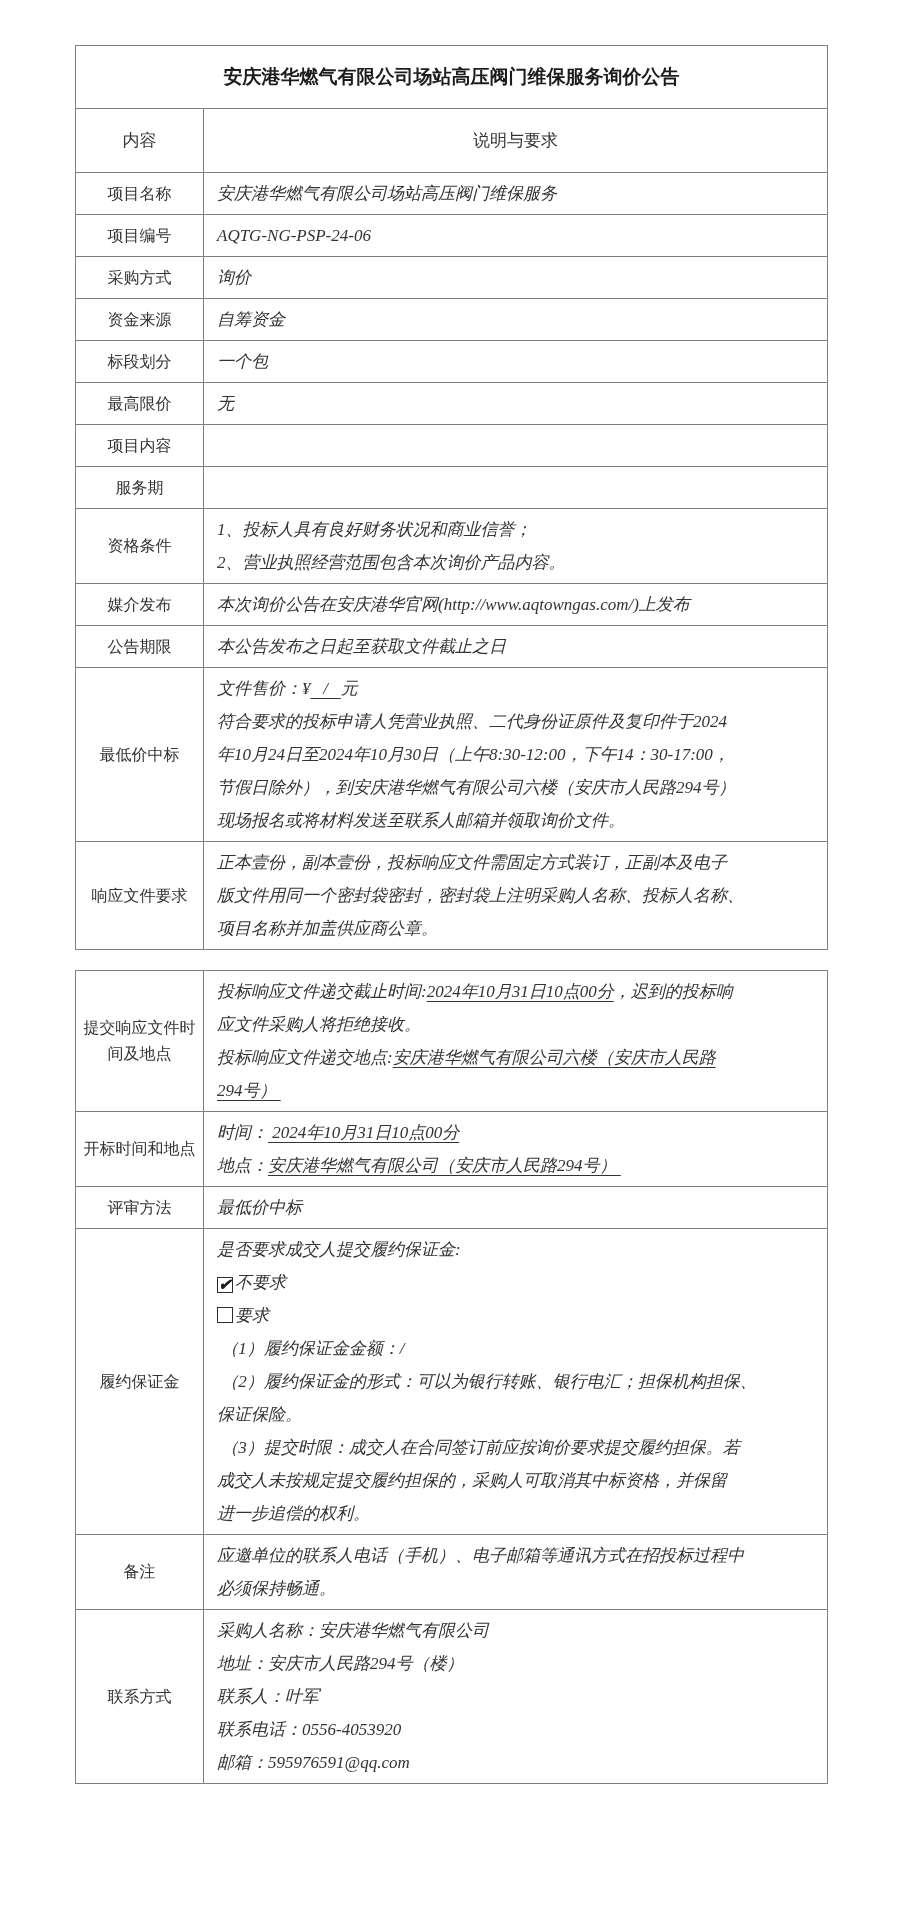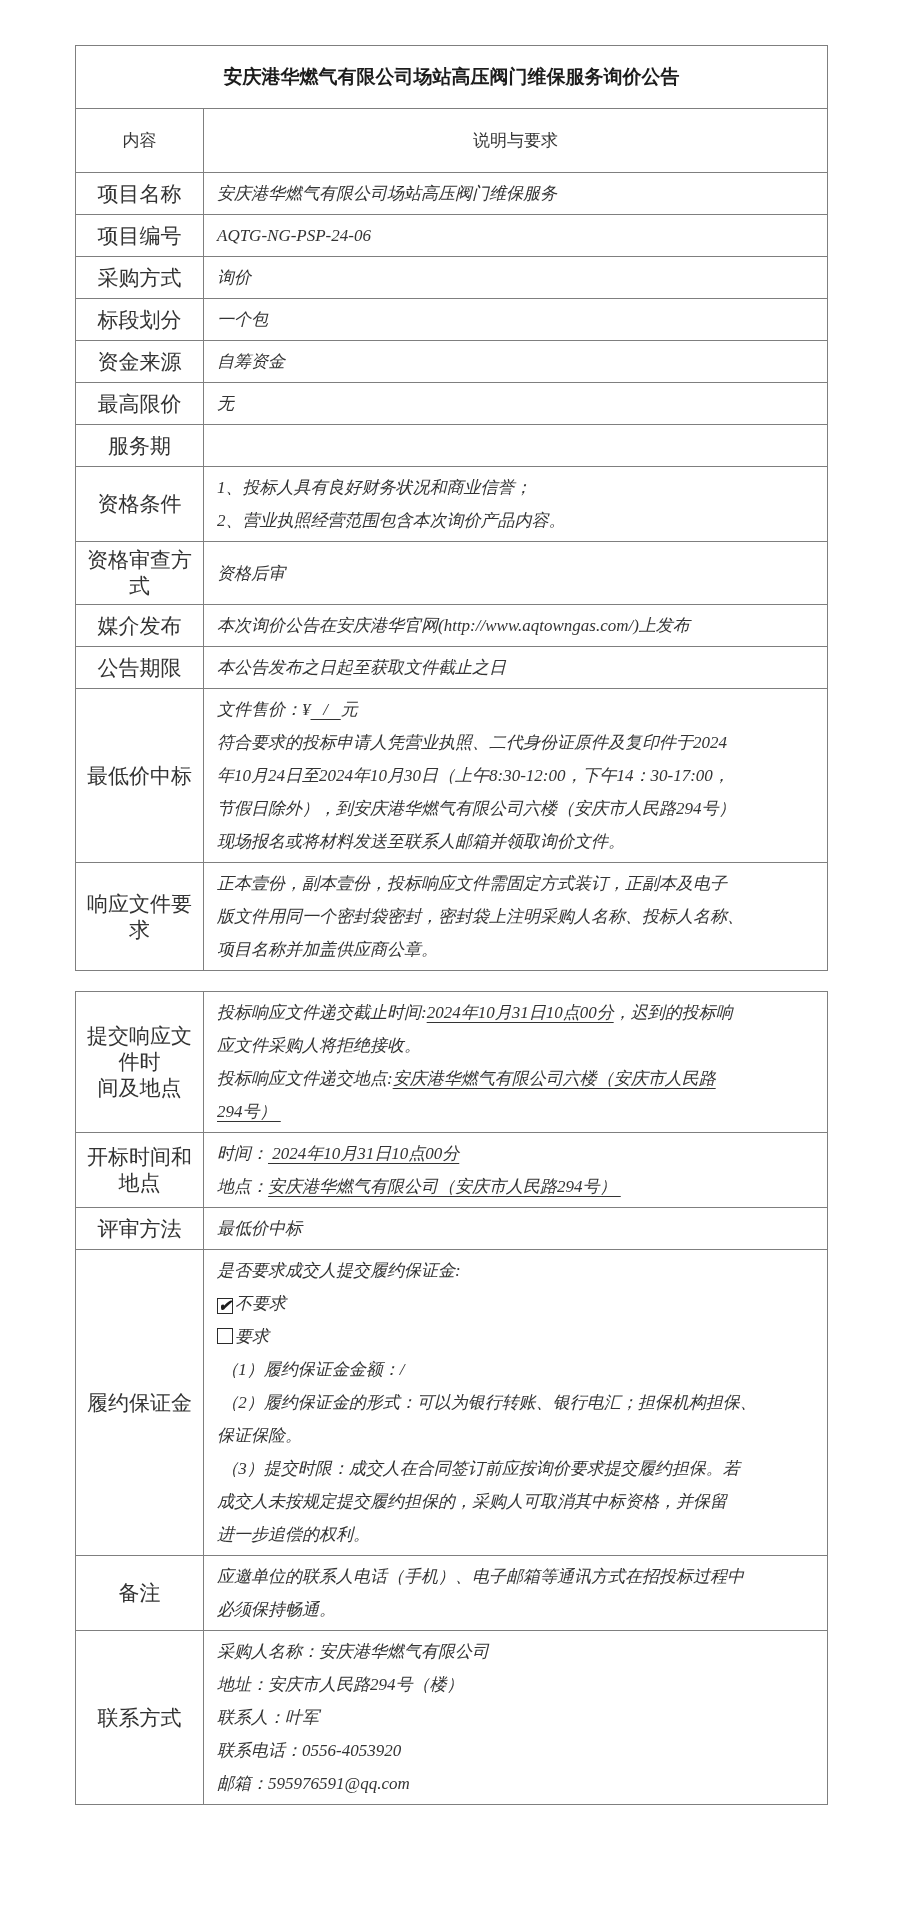--- a/index.html
+++ b/index.html
@@ -33,21 +33,21 @@
     color: #1c1c1c;
   }
   td.col-head {
     text-align: center;
     font-size: 17px;
     padding: 20px 4px;
   }
   td.label {
     width: 128px;
     text-align: center;
-    font-size: 21px;
+    font-size: 16px;
     line-height: 26px;
     padding: 5px 4px;
     white-space: pre-line;
   }
   td.content {
     font-size: 17px;
     padding: 4px 10px 4px 13px;
   }
   .line {
     line-height: 33px;
@@ -107,54 +107,54 @@
             <div class="line"><span>AQTG-NG-PSP-24-06</span></div>
           </td>
         </tr>
         <tr>
           <td class="label">采购方式</td>
           <td class="content">
             <div class="line"><span>询价</span></div>
           </td>
         </tr>
         <tr>
+          <td class="label">资金来源</td>
+          <td class="content">
+            <div class="line"><span>自筹资金</span></div>
+          </td>
+        </tr>
+        <tr>
           <td class="label">标段划分</td>
           <td class="content">
             <div class="line"><span>一个包</span></div>
           </td>
         </tr>
         <tr>
-          <td class="label">资金来源</td>
-          <td class="content">
-            <div class="line"><span>自筹资金</span></div>
-          </td>
-        </tr>
-        <tr>
           <td class="label">最高限价</td>
           <td class="content">
             <div class="line"><span>无</span></div>
+          </td>
+        </tr>
+        <tr>
+          <td class="label">项目内容</td>
+          <td class="content">
+            <div class="line"><span></span></div>
           </td>
         </tr>
         <tr>
           <td class="label">服务期</td>
           <td class="content">
             <div class="line"><span></span></div>
           </td>
         </tr>
         <tr>
           <td class="label">资格条件</td>
           <td class="content">
             <div class="line"><span>1、投标人具有良好财务状况和商业信誉；</span></div>
             <div class="line"><span>2、营业执照经营范围包含本次询价产品内容。</span></div>
-          </td>
-        </tr>
-        <tr>
-          <td class="label">资格审查方式</td>
-          <td class="content">
-            <div class="line"><span>资格后审</span></div>
           </td>
         </tr>
         <tr>
           <td class="label">媒介发布</td>
           <td class="content">
             <div class="line"><span>本次询价公告在安庆港华官网(http://www.aqtowngas.com/)上发布</span></div>
           </td>
         </tr>
         <tr>
           <td class="label">公告期限</td>

